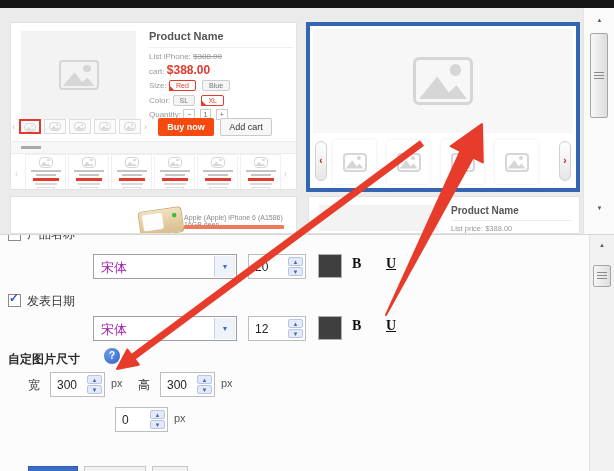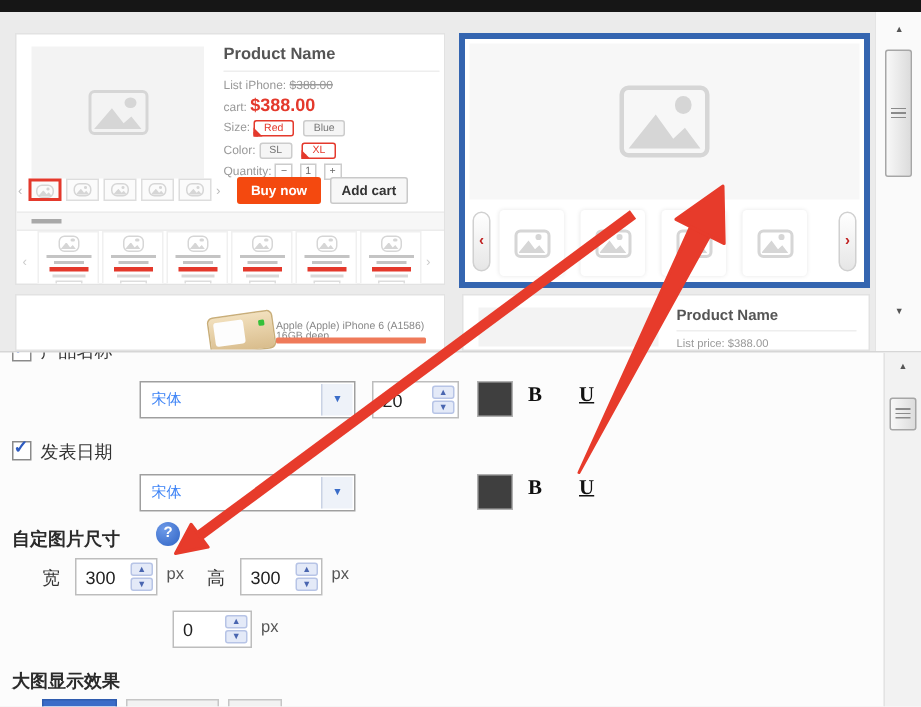--- a/index.html
+++ b/index.html
@@ -33,21 +33,21 @@
       border-left-color:#e4392c;border-bottom-color:#e4392c;}
   .qbox{display:inline-block;font-size:7px;color:#666;border:1px solid #ccc;background:#fff;
       padding:0 3px;line-height:9px;margin-right:2px;vertical-align:middle;}
   .tnav{font-size:9px;color:#bbb;line-height:10px;}
   .thumb{position:absolute;top:96px;width:22px;height:15px;border:1px solid #ddd;background:#fbfbfb;box-sizing:border-box;}
   .thumb .ph-icon{width:10px;height:7px;margin:2px auto;border-width:1px;}
   .thumb.sel{border:2px solid #e4392c;}
   .btn-buy{left:147px;top:95px;width:56px;height:18px;background:#f4490f;color:#fff;font-size:9px;
       font-weight:bold;text-align:center;line-height:18px;border-radius:2px;}
   .btn-cart{left:209px;top:95px;width:52px;height:18px;background:#f7f7f7;border:1px solid #c9c9c9;
-      color:#333;font-size:9px;font-weight:bold;text-align:center;line-height:16px;border-radius:2px;box-sizing:border-box;}
+      color:#333;font-size:9px;font-weight:normal;text-align:center;line-height:16px;border-radius:2px;box-sizing:border-box;}
   .car-head{left:0;top:118px;width:285px;height:11px;background:#f7f7f7;border-top:1px solid #ececec;border-bottom:1px solid #ececec;}
   .car-head .bar{position:absolute;left:10px;top:4px;width:20px;height:3px;background:#a9a9a9;}
   .mini{position:absolute;top:131px;width:39px;height:35px;background:#fff;border:1px solid #f0f0f0;}
   .mini .ph-icon{width:12px;height:9px;margin:2px auto 0;border-width:1px;}
   .mini .b{margin:2px auto 0;height:2px;background:#c4c4c4;}
   .mini .b1{width:30px;} .mini .b2{width:20px;}
   .mini .br{width:26px;height:3px;background:#e4392c;}
   .mini .b4{width:22px;background:#d9d9d9;}
   .mini .b5{width:16px;height:4px;background:#fff;border:1px solid #ddd;}
   .car-nav{position:absolute;top:146px;font-size:9px;color:#ccc;}
@@ -85,21 +85,21 @@
   .sc-thumb::after{content:"";position:absolute;left:3px;right:3px;top:50%;height:7px;margin-top:-4px;
       background:repeating-linear-gradient(#8a8a8a 0 1px,transparent 1px 3px);}
   
   .settings{left:0;top:234px;width:614px;height:237px;background:#fcfcfc;
       border-top:1px solid #d6d6d6;overflow:hidden;box-sizing:border-box;}
   .lbl{position:absolute;font-size:12px;color:#333;}
   .lbl.bold{font-weight:bold;color:#2b2b2b;}
   .cb{position:absolute;width:13px;height:13px;background:#fff;border:1px solid #8a8a8a;box-sizing:border-box;}
   .cb .ck{position:absolute;left:0;top:-4px;color:#2d5bc0;font-size:12px;font-weight:bold;}
   .dd{position:absolute;width:144px;height:25px;border:1px solid #9f9f9f;background:#fff;box-sizing:border-box;}
-  .dd-val{position:absolute;left:7px;top:4px;font-size:10px;color:#3b82f6;}
+  .dd-val{position:absolute;left:7px;top:4px;font-size:13px;color:#a21caf;}
   .dd-btn{position:absolute;right:1px;top:1px;bottom:1px;width:20px;background:#eef2f9;
       border-left:1px solid #c9d2e4;color:#3a6cc8;font-size:7px;display:flex;align-items:center;justify-content:center;}
   .num{position:absolute;height:25px;border:1px solid #bdbdbd;background:#fff;box-sizing:border-box;}
   .num input{position:absolute;left:2px;top:2px;width:28px;height:19px;border:none;outline:none;
       font-size:12px;color:#222;background:transparent;font-family:"Liberation Sans",sans-serif;padding:0 0 0 4px;}
   .spin{position:absolute;right:2px;top:2px;bottom:2px;width:15px;display:flex;flex-direction:column;gap:1px;}
   .sbtn{flex:1;background:#e4eaf8;border:1px solid #b7c4e6;border-radius:2px;color:#4a66b0;
       font-size:6px;display:flex;align-items:center;justify-content:center;box-sizing:border-box;}
   .swatch{position:absolute;width:24px;height:24px;background:#3f3f3f;border:1px solid #b0b0b0;box-sizing:border-box;}
   .fmt{position:absolute;font-family:"Liberation Serif",serif;font-size:14px;color:#111;font-weight:bold;}
@@ -289,20 +289,27 @@
 
   <div class="cb" style="left:8px;top:59px;">
     <span class="ck">✓</span>
   </div>
   <div class="lbl" style="left:27px;top:58px;">发表日期</div>
 
   <div class="dd" style="left:93px;top:81px;">
     <span class="dd-val">宋体</span>
     <span class="dd-btn">▼</span>
   </div>
+  <div class="num" style="left:248px;top:81px;width:58px;">
+    <input value="12" style="">
+    <span class="spin">
+      <span class="sbtn">▲</span>
+      <span class="sbtn">▼</span>
+    </span>
+  </div>
   <div class="swatch" style="left:318px;top:81px;"></div>
   <div class="fmt" style="left:352px;top:83px;">B</div>
   <div class="fmt u" style="left:386px;top:83px;">U</div>
 
   <div class="lbl bold" style="left:8px;top:116px;">自定图片尺寸</div>
   <div class="help" style="left:104px;top:113px;">?</div>
 
   <div class="lbl" style="left:28px;top:142px;">宽</div>
   <div class="num" style="left:50px;top:137px;width:55px;">
     <input value="300" style="">
@@ -325,21 +332,20 @@
 
   <div class="num" style="left:115px;top:172px;width:53px;">
     <input value="0" style="">
     <span class="spin">
       <span class="sbtn">▲</span>
       <span class="sbtn">▼</span>
     </span>
   </div>
   <div class="pxl" style="left:174px;top:177px;">px</div>
 
-  <div class="lbl bold" style="left:8px;top:211px;">大图显示效果</div>
   <div class="ebtn blue" style="left:28px;top:231px;width:50px;"></div>
   <div class="ebtn gray" style="left:84px;top:231px;width:62px;"></div>
   <div class="ebtn gray" style="left:152px;top:231px;width:36px;"></div>
 
   <div class="abs st-scroll">
     <div class="sc-arrow" style="top:7px;">▲</div>
     <div class="sc-thumb" style="top:30px;height:22px;left:3px;"></div>
   </div>
 </div>
 

